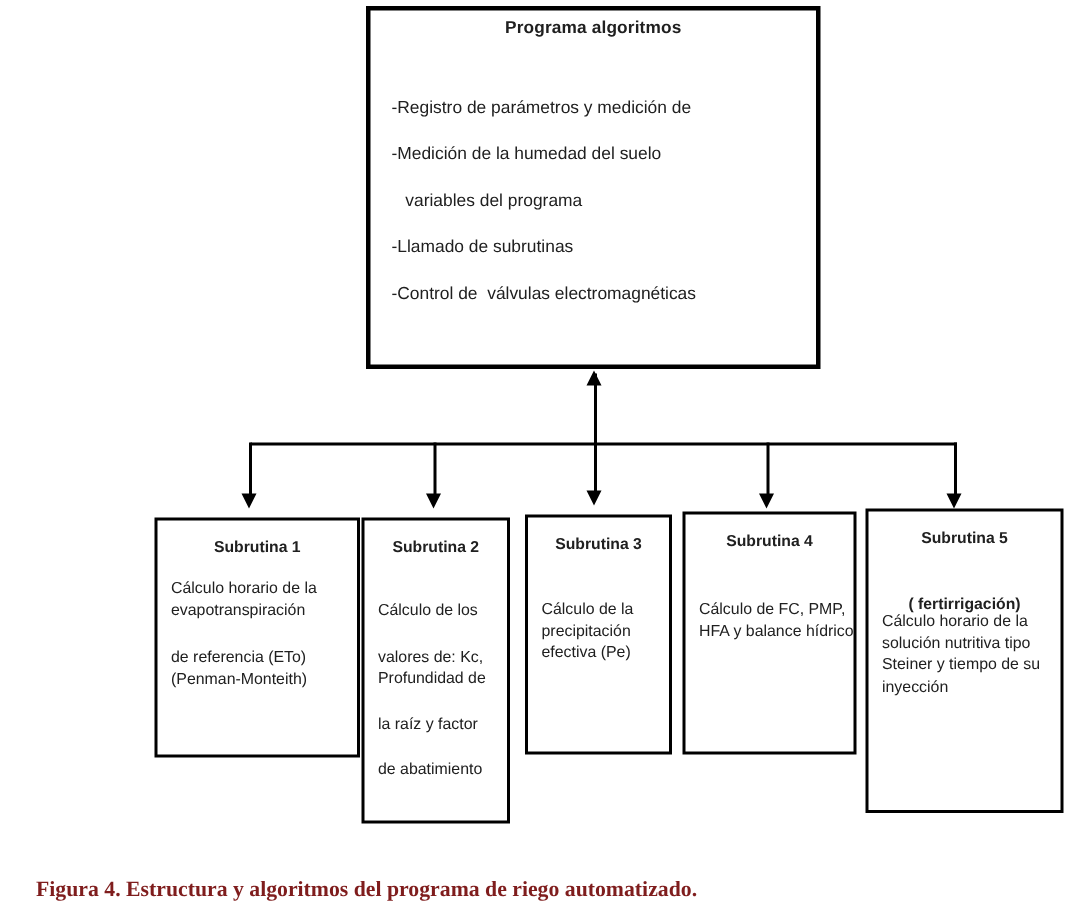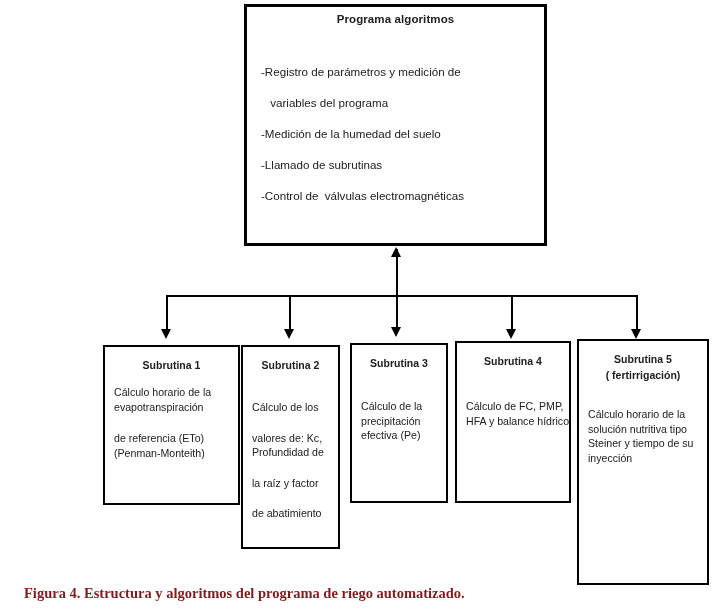--- a/index.html
+++ b/index.html
@@ -65,21 +65,21 @@
     text-align: center;
     font-size: 10.5px;
     font-weight: bold;
     margin-top: 12px;
   }
   .sub-box .sub-subtitle {
     display: block;
     text-align: center;
     font-size: 10.5px;
     font-weight: bold;
-    margin-top: 4px;
+    margin-top: 32px;
   }
   .sub-box .sub-body {
     position: absolute;
     left: 9px;
     right: 6px;
   }
   .sub-box .sub-body .bline {
     font-size: 10.6px;
     line-height: 14.5px;
     white-space: pre;
@@ -94,21 +94,21 @@
 
   #box-2 { left: 241px; top: 345px; width: 99px;  height: 204px; }
   #box-2 .sub-body { top: 53px; }
 
   #box-3 { left: 350px; top: 343px; width: 98px;  height: 160px; }
   #box-3 .sub-body { top: 54px; }
 
   #box-4 { left: 455px; top: 341px; width: 116px; height: 162px; }
   #box-4 .sub-body { top: 56px; }
 
-  #box-5 { left: 577px; top: 339px; width: 132px; height: 246px; }
+  #box-5 { left: 577px; top: 339px; width: 132px; height: 203px; }
   #box-5 .sub-body { top: 66px; }
 
   
   .conn {
     position: absolute;
     background: #000000;
   }
   
   #bus {
     left: 167px;
@@ -167,22 +167,22 @@
 </style>
 </head>
 <body>
 
 <div id="page">
 
   <div class="flow-box" id="main-box">
     <div id="main-title">Programa algoritmos</div>
     <div id="main-list">
       <div class="line">-Registro de parámetros y medición de</div>
+      <div class="line">-Medición de la humedad del suelo</div>
       <div class="line cont"> variables del programa</div>
-      <div class="line">-Medición de la humedad del suelo</div>
       <div class="line">-Llamado de subrutinas</div>
       <div class="line">-Control de  válvulas electromagnéticas</div>
     </div>
   </div>
 
   <div class="conn" id="bus"></div>
 
   <div class="stem" id="stem-3"></div>
   <div class="arrow-up" id="head-3-up"></div>
   <div class="arrow-down" id="head-3-down"></div>

